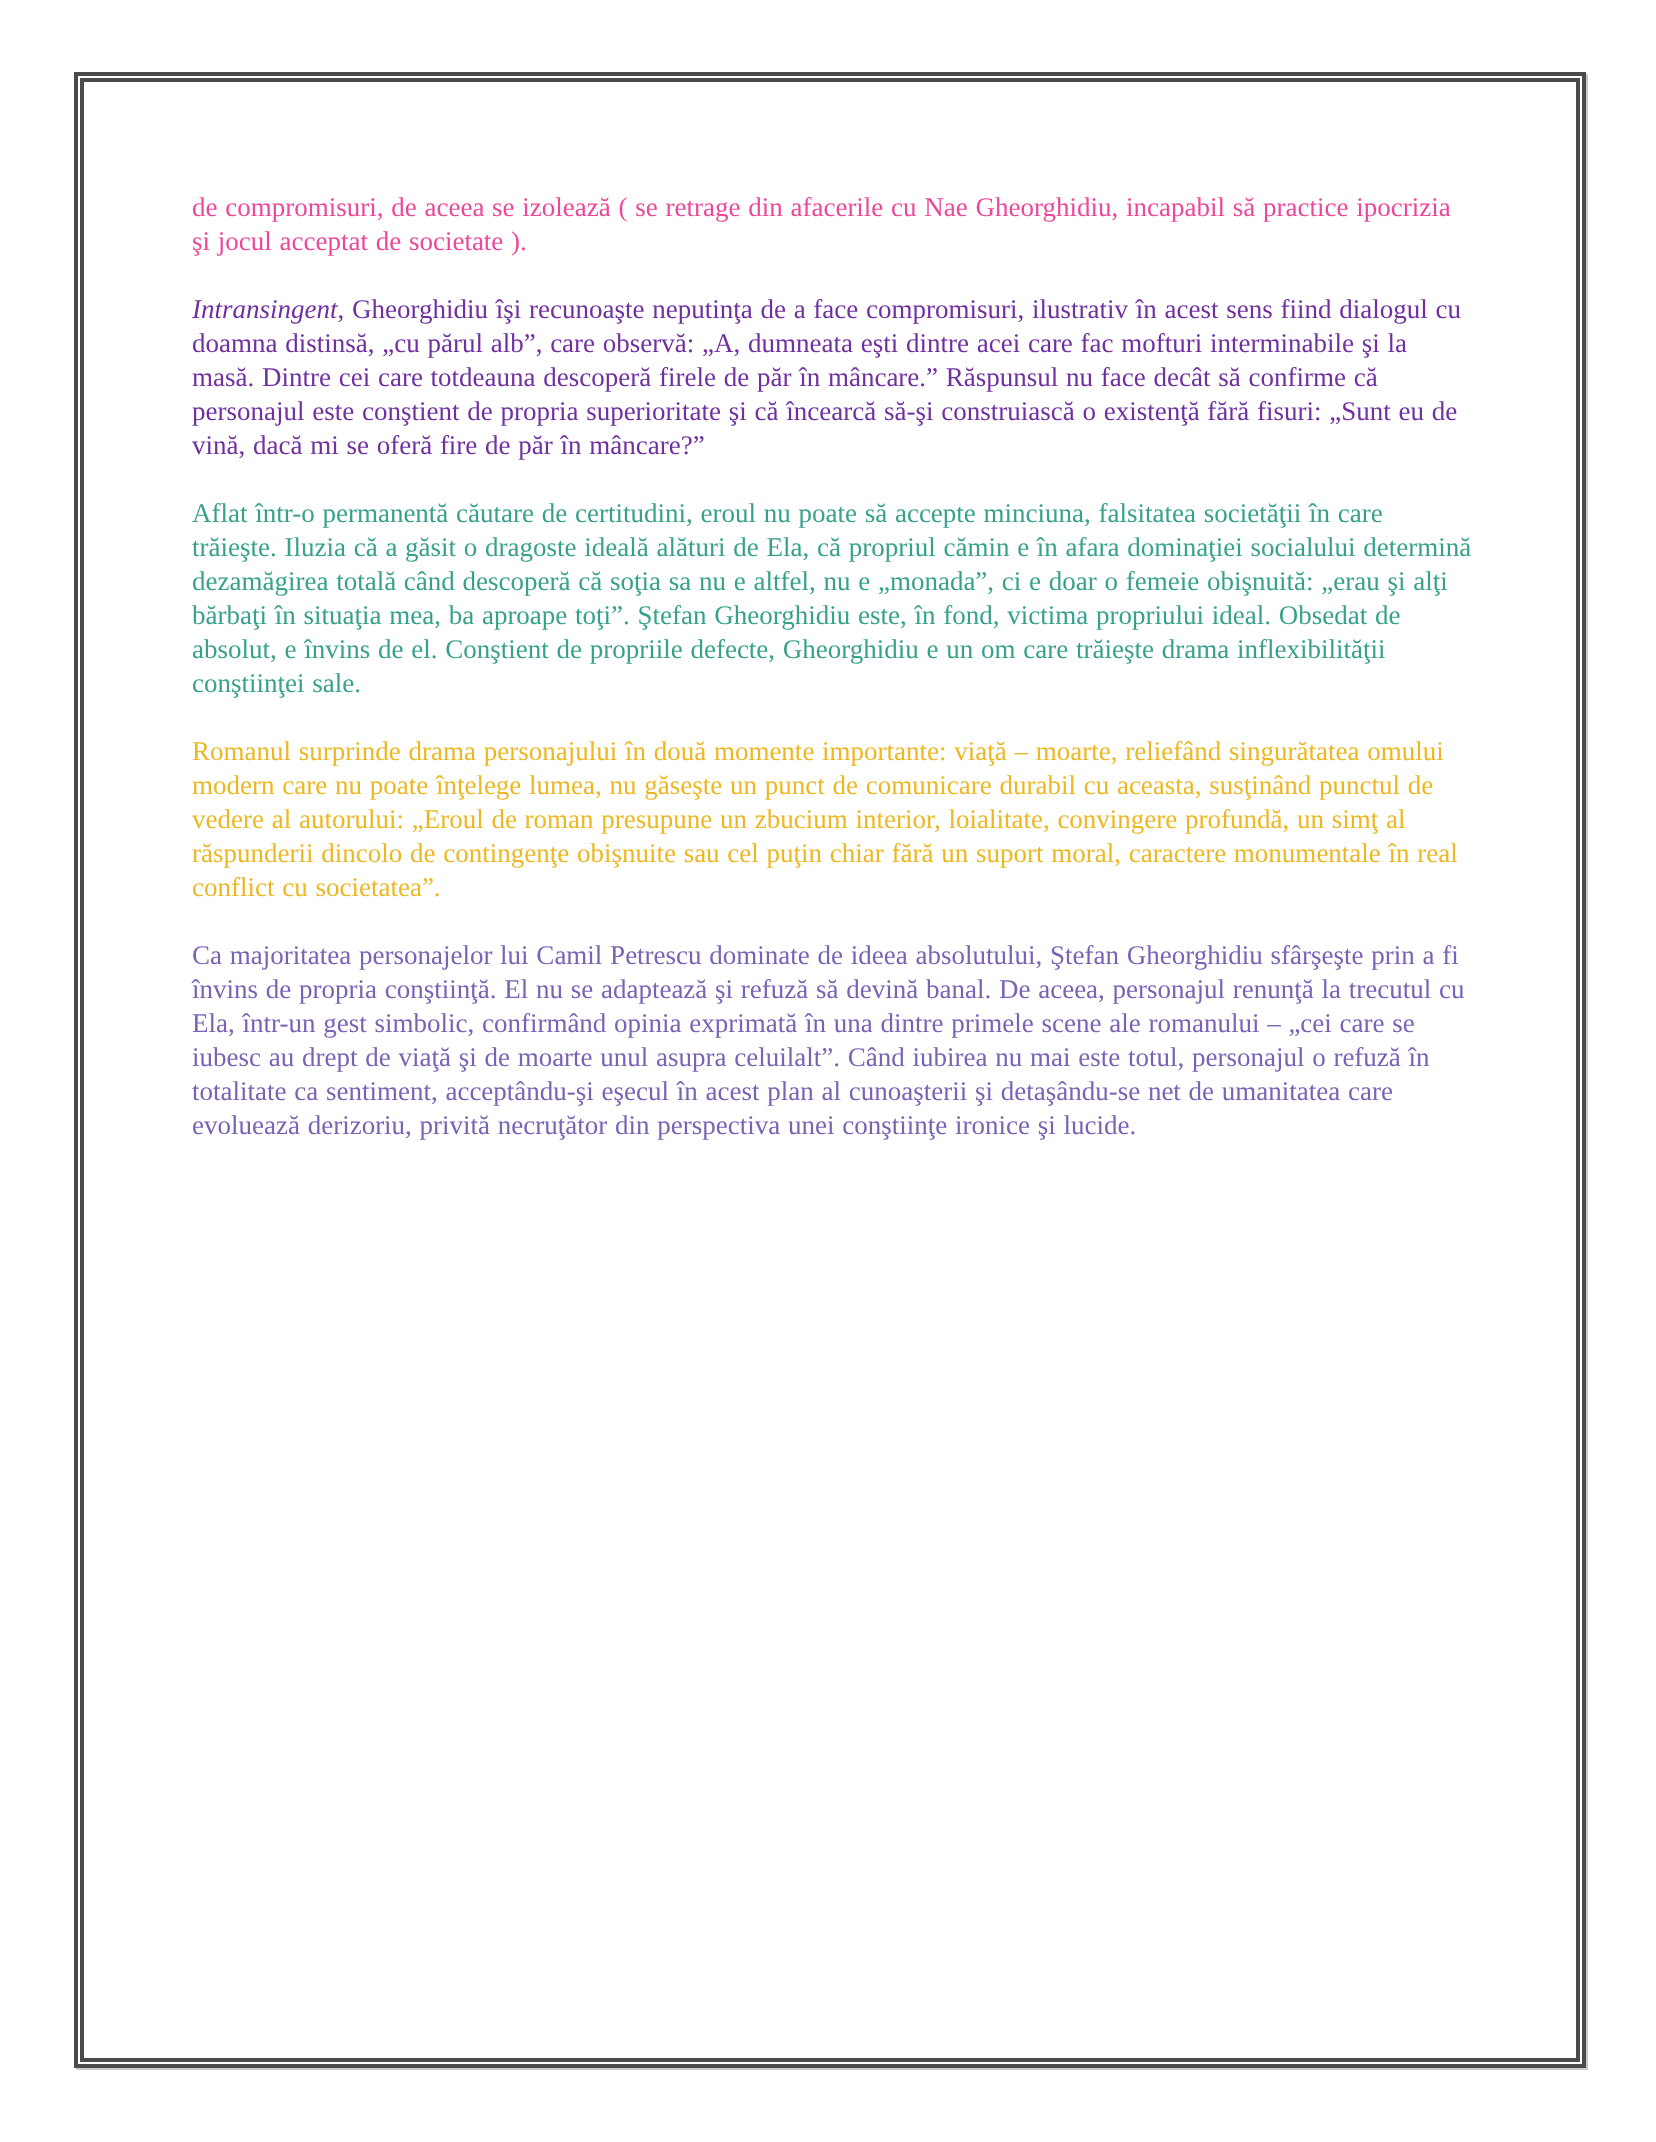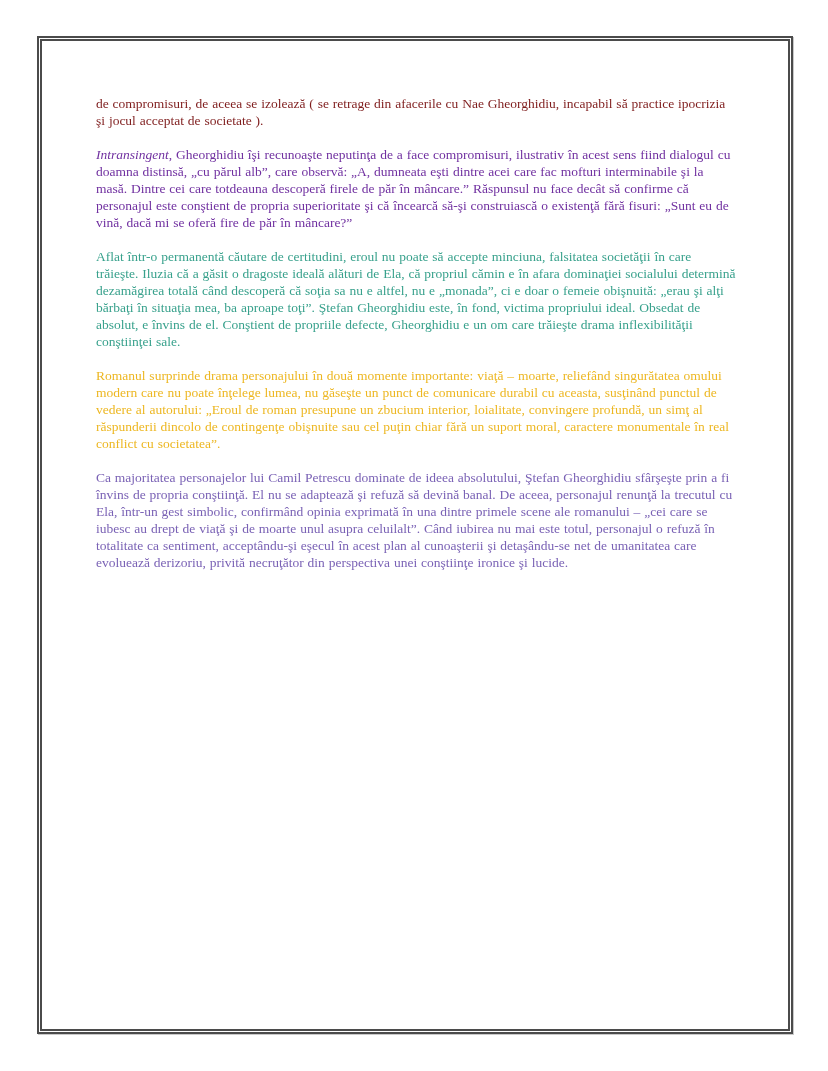--- a/index.html
+++ b/index.html
@@ -44,20 +44,20 @@
   }
   p.para em {
   }
 </style>
 </head>
 <body>
 
 <div class="viewport">
   <div class="page-border">
     <div class="document-body">
-        <p class="para" style="color: #7f1d1d;">de compromisuri, de aceea se izolează ( se retrage din afacerile cu Nae Gheorghidiu, incapabil să practice ipocrizia şi jocul acceptat de societate ).</p>
+        <p class="para" style="color: #ec4899;">de compromisuri, de aceea se izolează ( se retrage din afacerile cu Nae Gheorghidiu, incapabil să practice ipocrizia şi jocul acceptat de societate ).</p>
         <p class="para" style="color: rgb(112, 48, 160);"><em>Intransingent</em>, Gheorghidiu îşi recunoaşte neputinţa de a face compromisuri, ilustrativ în acest sens fiind dialogul cu doamna distinsă, „cu părul alb”, care observă: „A, dumneata eşti dintre acei care fac mofturi interminabile şi la masă. Dintre cei care totdeauna descoperă firele de păr în mâncare.” Răspunsul nu face decât să confirme că personajul este conştient de propria superioritate şi că încearcă să-şi construiască o existenţă fără fisuri: „Sunt eu de vină, dacă mi se oferă fire de păr în mâncare?”</p>
         <p class="para" style="color: rgb(56, 161, 140);">Aflat într-o permanentă căutare de certitudini, eroul nu poate să accepte minciuna, falsitatea societăţii în care trăieşte. Iluzia că a găsit o dragoste ideală alături de Ela, că propriul cămin e în afara dominaţiei socialului determină dezamăgirea totală când descoperă că soţia sa nu e altfel, nu e „monada”, ci e doar o femeie obişnuită: „erau şi alţi bărbaţi în situaţia mea, ba aproape toţi”. Ştefan Gheorghidiu este, în fond, victima propriului ideal. Obsedat de absolut, e învins de el. Conştient de propriile defecte, Gheorghidiu e un om care trăieşte drama inflexibilităţii conştiinţei sale.</p>
         <p class="para" style="color: rgb(237, 183, 34);">Romanul surprinde drama personajului în două momente importante: viaţă – moarte, reliefând singurătatea omului modern care nu poate înţelege lumea, nu găseşte un punct de comunicare durabil cu aceasta, susţinând punctul de vedere al autorului: „Eroul de roman presupune un zbucium interior, loialitate, convingere profundă, un simţ al răspunderii dincolo de contingenţe obişnuite sau cel puţin chiar fără un suport moral, caractere monumentale în real conflict cu societatea”.</p>
         <p class="para" style="color: rgb(122, 98, 181);">Ca majoritatea personajelor lui Camil Petrescu dominate de ideea absolutului, Ştefan Gheorghidiu sfârşeşte prin a fi învins de propria conştiinţă. El nu se adaptează şi refuză să devină banal. De aceea, personajul renunţă la trecutul cu Ela, într-un gest simbolic, confirmând opinia exprimată în una dintre primele scene ale romanului – „cei care se iubesc au drept de viaţă şi de moarte unul asupra celuilalt”. Când iubirea nu mai este totul, personajul o refuză în totalitate ca sentiment, acceptându-şi eşecul în acest plan al cunoaşterii şi detaşându-se net de umanitatea care evoluează derizoriu, privită necruţător din perspectiva unei conştiinţe ironice şi lucide.</p>
       </div>
   </div>
 </div>
 
 </body></html>

